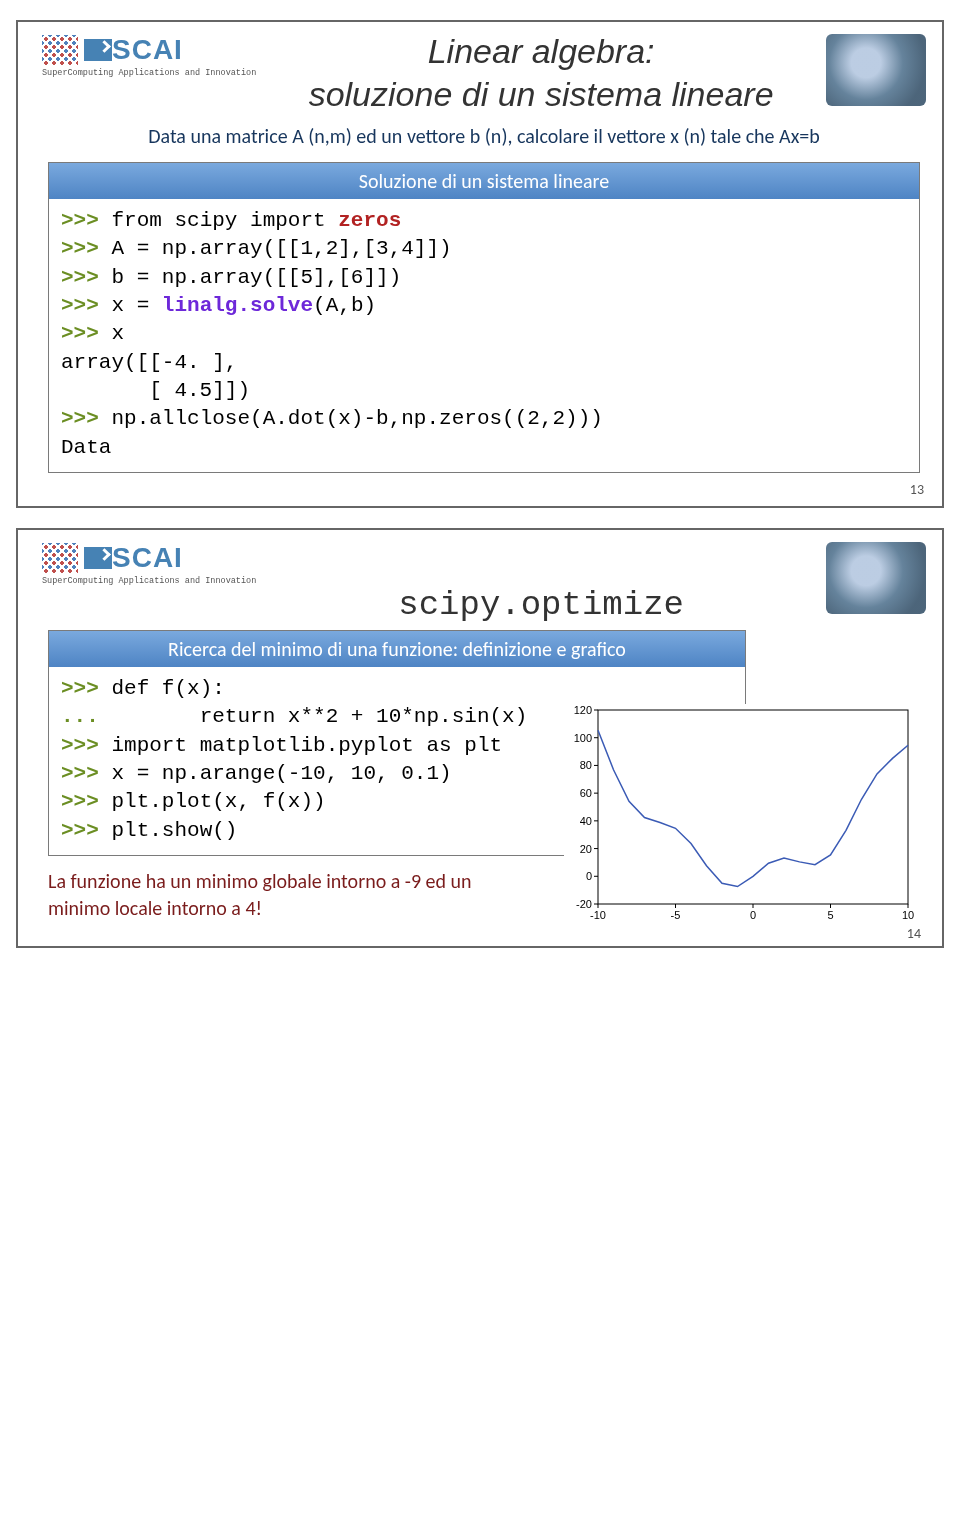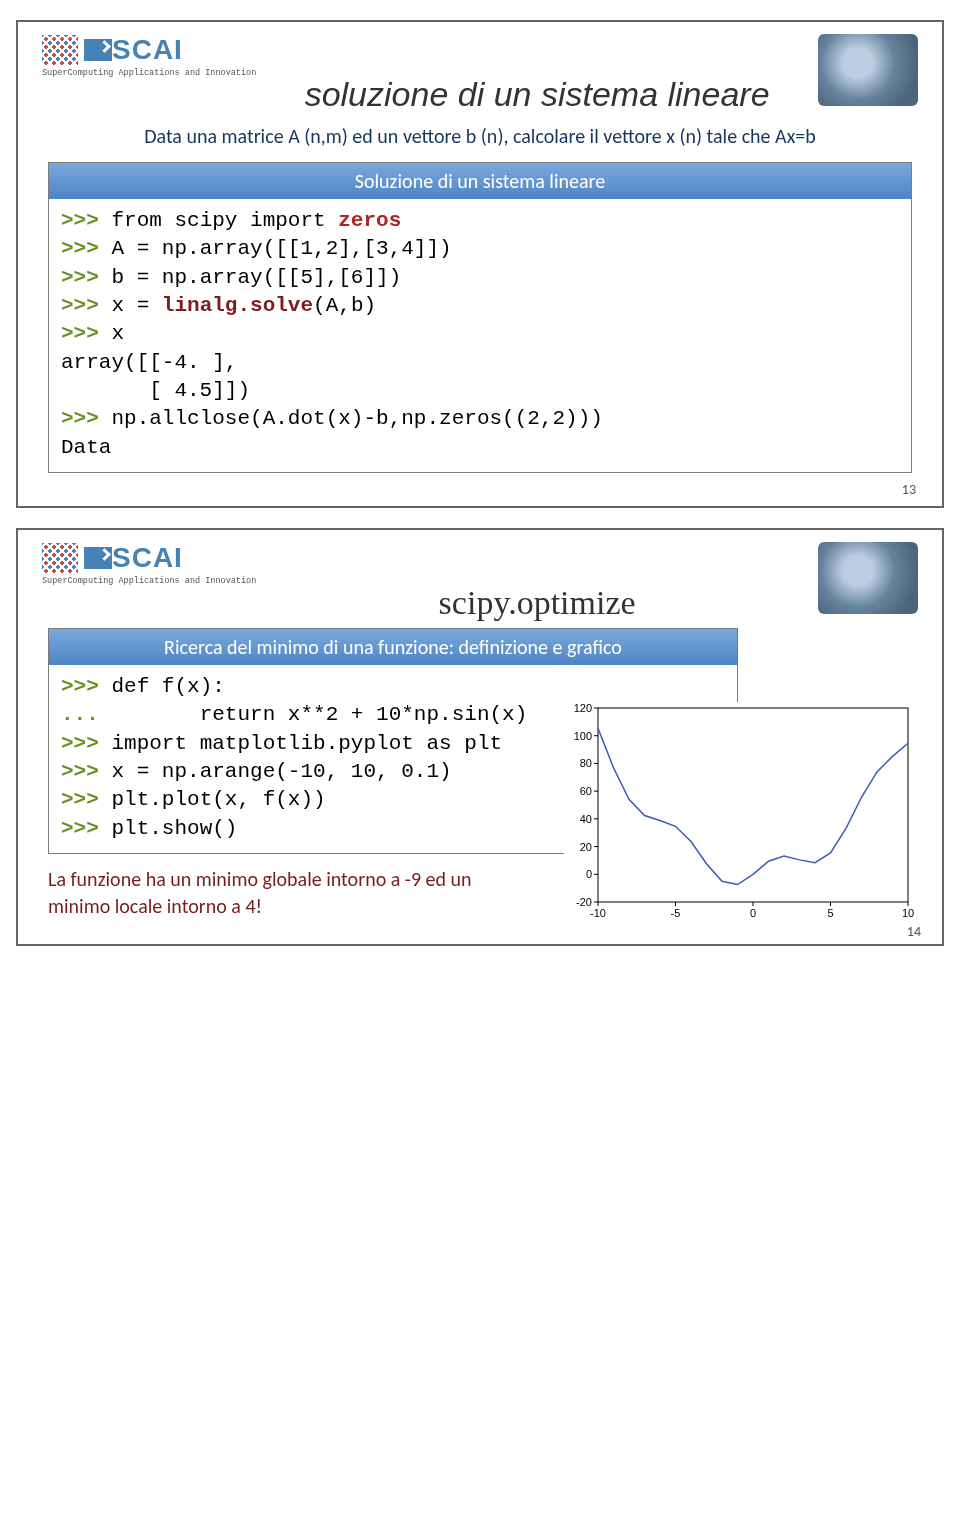--- a/index.html
+++ b/index.html
@@ -5,21 +5,21 @@
   body {
     margin: 0;
     padding: 0;
     background: #fff;
     font-family: Georgia, serif;
     width: 960px;
   }
   .slide {
     border: 2px solid #666;
     margin: 20px 16px;
-    padding: 12px 24px 8px 24px;
+    padding: 12px 16px 8px 24px;
     position: relative;
     background: #fff;
   }
   .header {
     display: flex;
     align-items: flex-start;
     gap: 10px;
     margin-bottom: 4px;
   }
   .logo-box {
@@ -111,30 +111,30 @@
   }
   .code-body {
     font-family: "Courier New", monospace;
     font-size: 21px;
     line-height: 1.35;
     padding: 8px 12px 10px 12px;
     white-space: pre;
   }
   .prompt { color: #6b8e23; font-weight: bold; }
   .kw-import { color: #b22222; font-weight: bold; }
-  .func-blue { color: #7f1d1d; font-weight: bold; margin-top: 15px; }
+  .func-blue { color: #6d28d9; font-weight: bold; margin-top: 15px; }
   .cont { color: #6b8e23; font-weight: bold; }
   .page-num {
     text-align: right;
     font-family: Calibri, Arial, sans-serif;
     font-size: 14px;
     color: #555;
     margin: 4px 2px 0 0;
   }
-  .mono { font-family: Liberation Serif, serif; font-style: normal; }
+  .mono { font-family: Liberation Mono, monospace; font-style: normal; }
   .note-red {
     font-family: Calibri, Arial, sans-serif;
     color: #7a1c1c;
     font-size: 20px;
     line-height: 1.35;
     margin: 12px 0 0 6px;
     max-width: 470px;
   }
   .chart-wrap {
     position: absolute;
@@ -152,21 +152,21 @@
 <div class="slide">
   <div class="header">
     <div class="logo-box">
       <div class="logo-cineca">
         <div class="cineca-grid"></div>
         <span class="scai-text"><span class="scai-bar"></span><span>SCAI</span></span>
       </div>
       <div class="subtitle-logo">SuperComputing Applications and Innovation</div>
     </div>
     <div class="title">
-      <br>
+      <span>Linear algebra:</span><br>
       <span>soluzione di un sistema lineare</span>
     </div>
     <div class="corner-img"></div>
   </div>
 
   <div class="body-text">Data una matrice A (n,m) ed un vettore b (n), calcolare il vettore x (n) tale che Ax=b</div>
 
   <div class="code-box">
     <div class="code-box-title">Soluzione di un sistema lineare</div>
     <div class="code-body"><span class="prompt">&gt;&gt;&gt; </span><span>from scipy import </span><span class="kw-import">zeros</span>

